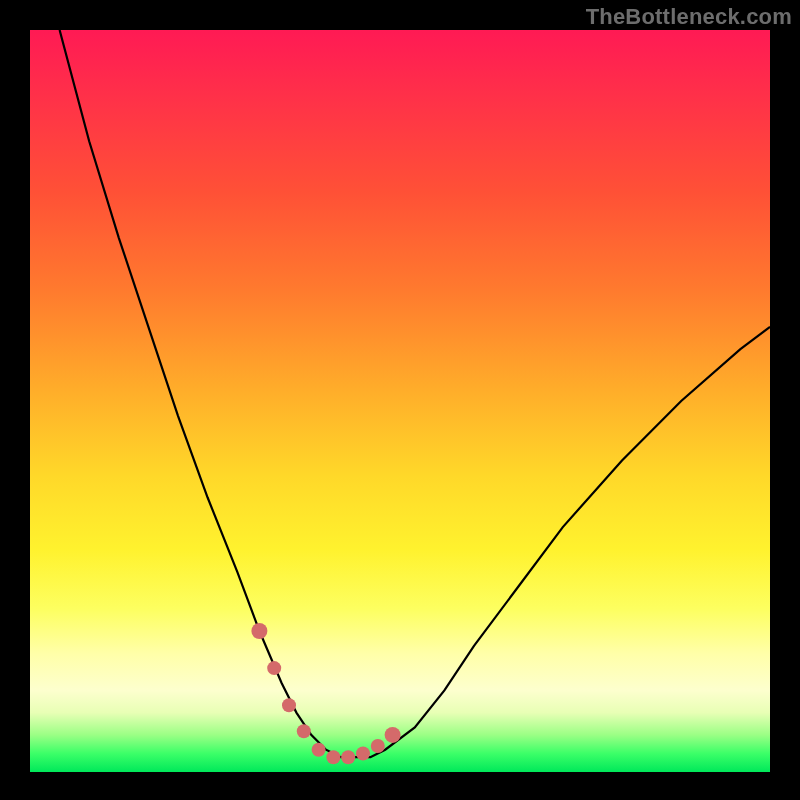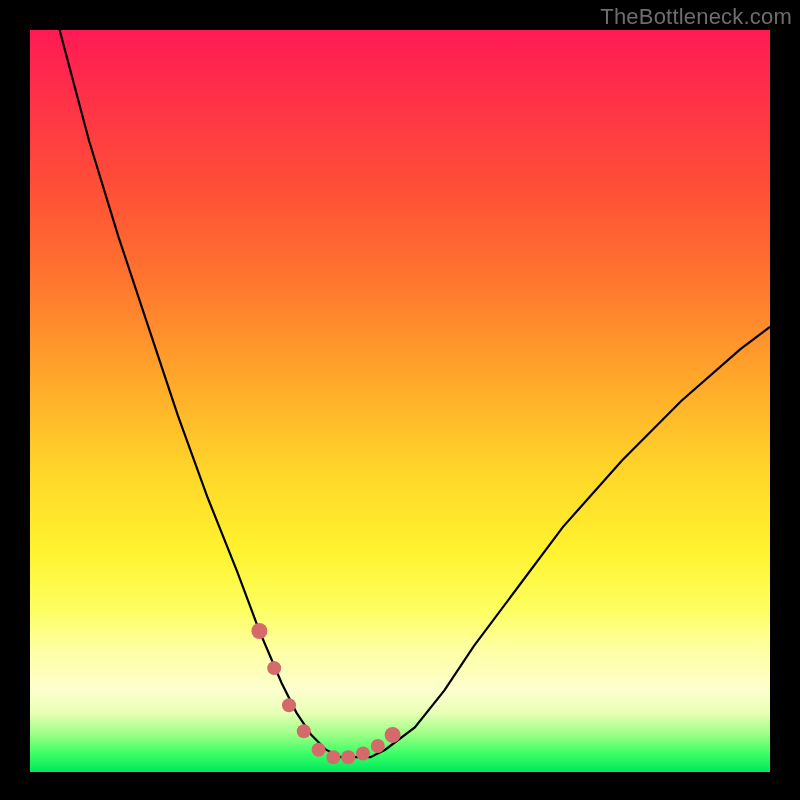--- a/index.html
+++ b/index.html
@@ -42,21 +42,21 @@
       #00e85a 100%
     );
   }
   .watermark {
     position: absolute;
     top: 4px;
     right: 8px;
     color: #6d6d6d;
     font-size: 22px;
     letter-spacing: 0.2px;
-    font-weight: 400;
+    font-weight: 700;
   }
   svg.curve {
     position: absolute;
     left: 0;
     top: 0;
     width: 740px;
     height: 742px;
   }
 </style>
 </head>

